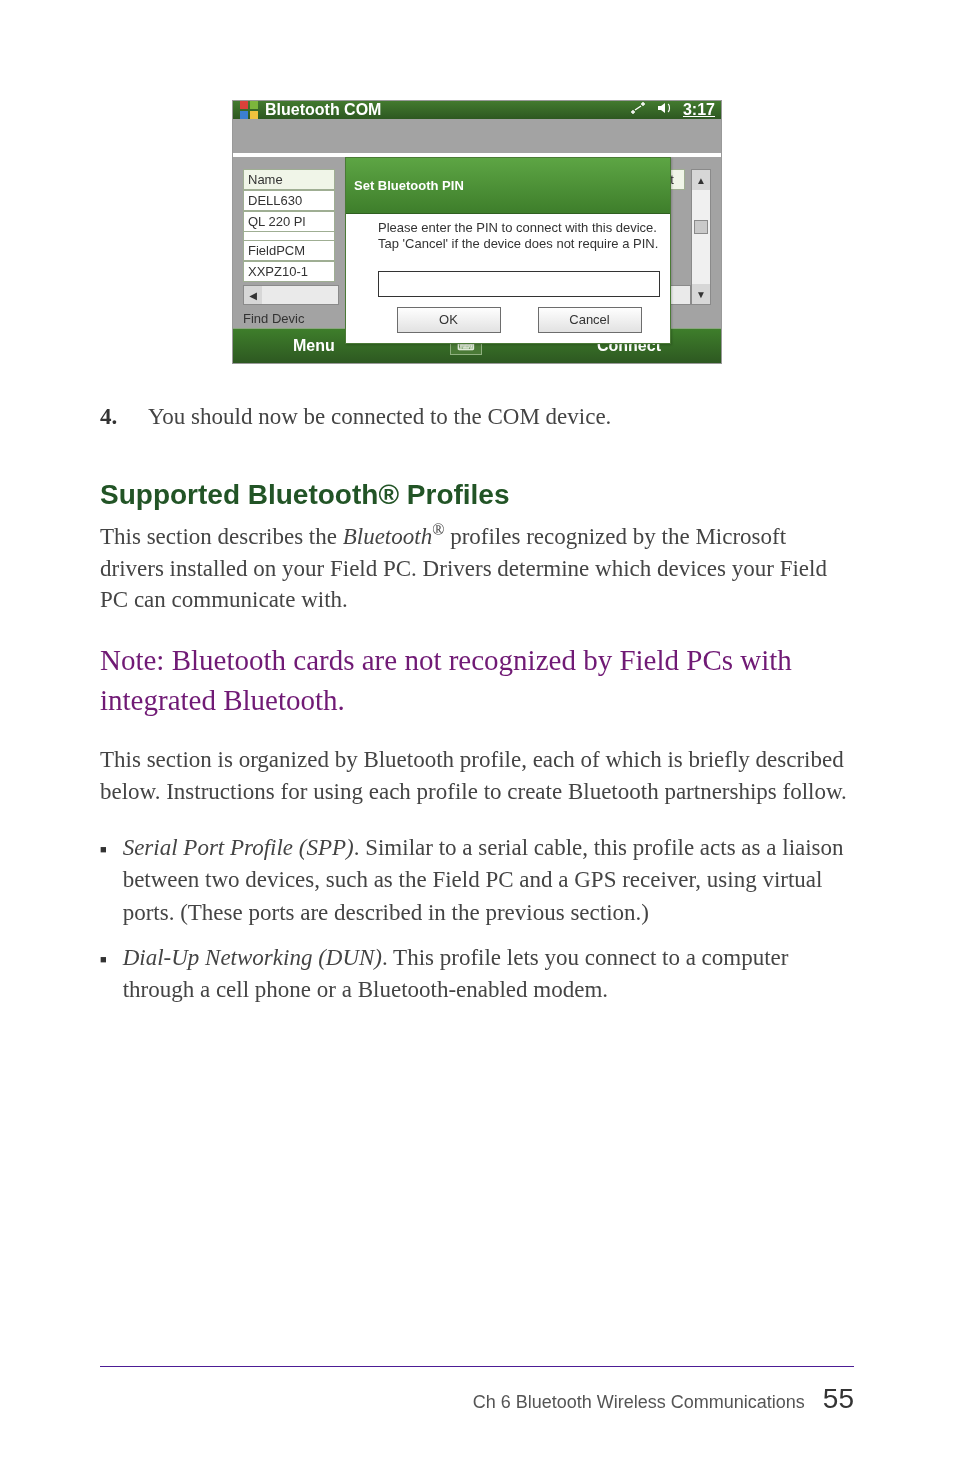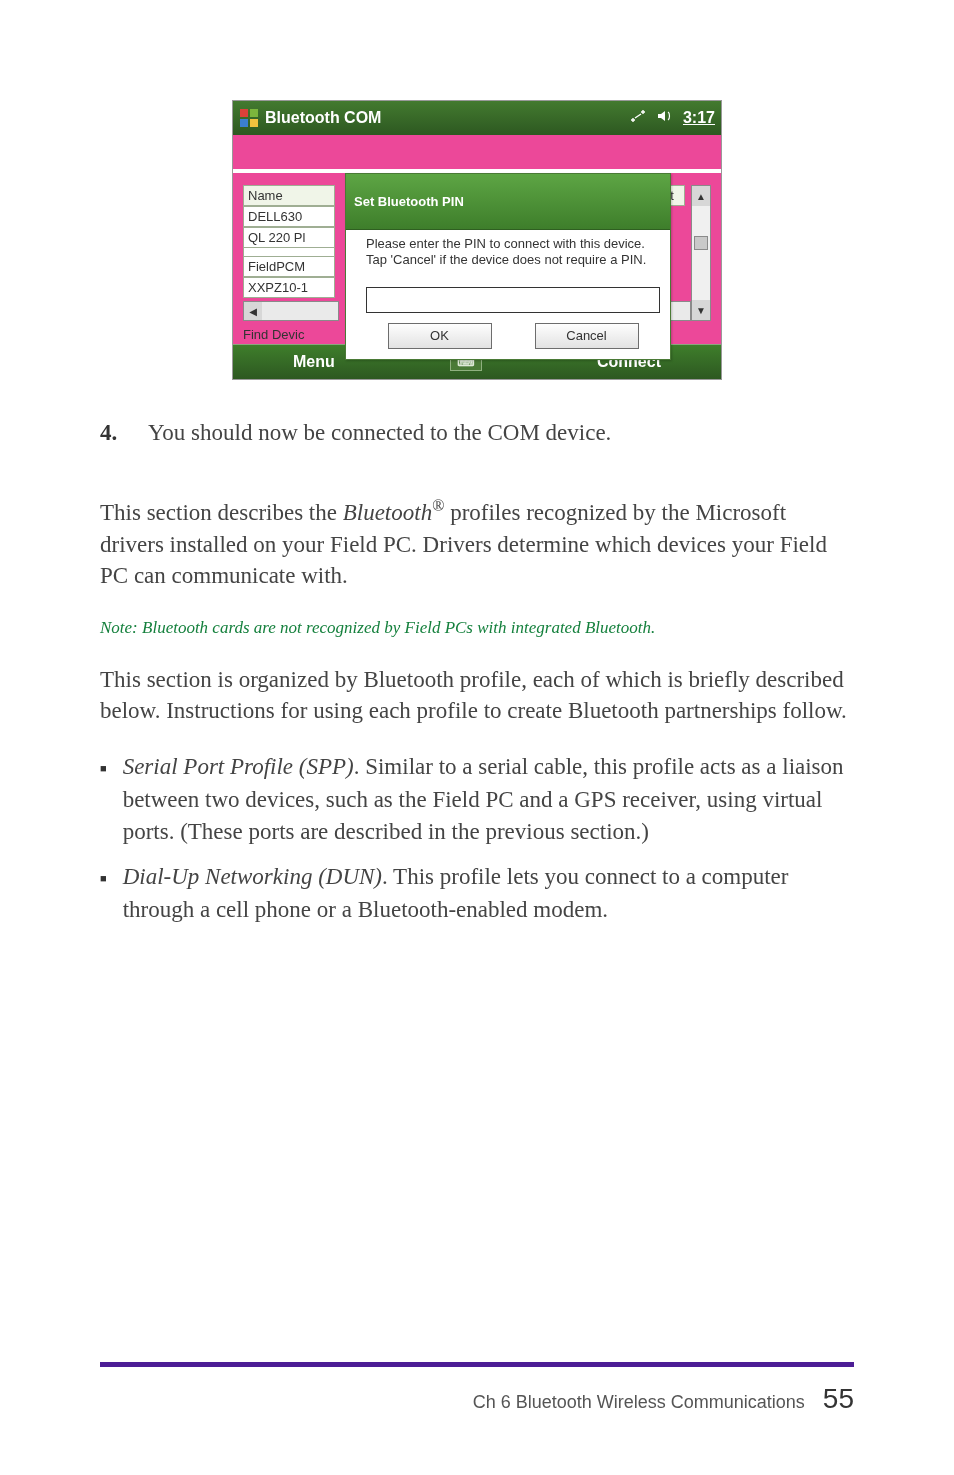--- a/index.html
+++ b/index.html
@@ -1,58 +1,58 @@
 <!DOCTYPE html>
 <html><head>
   <meta charset="utf-8">
   <style>
     * { box-sizing: border-box; margin: 0; padding: 0; }
     html, body { width: 954px; height: 1475px; font-family: Georgia, 'Times New Roman', serif; color: #333; background: #fff; }
     .page { padding: 100px 100px 60px 100px; height: 100%; position: relative; }
     .shot-wrap { display: flex; justify-content: center; margin-bottom: 36px; }
     .shot { width: 490px; border: 1px solid #999; background: #fff; }
-    .titlebar { height: 34px; background: linear-gradient(#437a2f,#2d5821); display: flex; align-items: center; padding: 0 6px; color: #fff; font: bold 16px Tahoma, sans-serif; }
+    .titlebar { height: 18px; background: linear-gradient(#437a2f,#2d5821); display: flex; align-items: center; padding: 0 6px; color: #fff; font: bold 16px Tahoma, sans-serif; }
     .ti-icon { width: 20px; height: 20px; margin-right: 6px; }
     .ti-title { flex: 1; }
     .ti-right { display: flex; align-items: center; gap: 10px; font-weight: bold; text-decoration: underline; }
-    .stage { position: relative; height: 210px; background: #ec4899; border-bottom: 1px solid #8aa77f; }
+    .stage { position: relative; height: 210px; background: #a3a3a3; border-bottom: 1px solid #8aa77f; }
     .stage::before { content: ""; position: absolute; left: 0; right: 0; top: 34px; height: 4px; background: #fff; }
     .namecol { position: absolute; left: 10px; top: 50px; width: 92px; font: 13px Tahoma, sans-serif; color: #333; }
     .hdr { border: 1px solid #9fae93; background: #f0f5e8; padding: 2px 4px; }
     .devcell { border: 1px solid #9fae93; padding: 2px 4px; background: #fff; }
     .hscroll { position: absolute; left: 10px; top: 166px; width: 96px; height: 20px; border: 1px solid #8a8a8a; background: #eaeaea; display: flex; align-items: center; }
     .hscroll .arrow { width: 18px; height: 100%; background: #d7d7d7; display: flex; align-items: center; justify-content: center; font: 10px Tahoma; }
     .find { position: absolute; left: 10px; top: 192px; font: 13px Tahoma, sans-serif; color: #333; }
     .portcol { position: absolute; right: 36px; top: 50px; width: 40px; font: 13px Tahoma, sans-serif; color: #333; }
     .vscroll { position: absolute; right: 10px; top: 50px; width: 20px; height: 136px; border: 1px solid #8a8a8a; background: #eaeaea; display: flex; flex-direction: column; }
     .vscroll .arrow { height: 20px; background: #d7d7d7; display: flex; align-items: center; justify-content: center; font: 10px Tahoma; }
     .vscroll .track { flex: 1; background: #f0f0f0; }
     .hscroll2 { position: absolute; right: 30px; top: 166px; width: 52px; height: 20px; border: 1px solid #8a8a8a; background: #eaeaea; display: flex; align-items: center; justify-content: space-between; }
     .hscroll2 .sep { width: 2px; height: 100%; background: #8a8a8a; }
     .hscroll2 .arrow { flex:1; font:10px Tahoma; text-align:center; color:#333; }
     .dialog { position: absolute; left: 112px; top: 38px; width: 326px; border: 1px solid #4a7a36; background: #fff; font: 13px Tahoma, sans-serif; box-shadow: 1px 1px 2px rgba(0,0,0,0.2); }
     .dlg-title { background: linear-gradient(#5da544,#3e7e2b); color: #fff; font-weight: bold; padding: 20px 8px; border-bottom: 1px solid #2f5f21; }
-    .dlg-body { padding: 6px 10px 10px 20px; }
+    .dlg-body { padding: 6px 10px 10px 20px; margin-left: 12px; }
     .dlg-text { line-height: 1.25; margin-bottom: 18px; color: #333; }
     .pin-input { width: 100%; height: 26px; border: 1px solid #333; margin-bottom: 10px; background: #fff; }
     .dlg-btns { display: flex; justify-content: space-around; }
     .dlg-btn { width: 104px; height: 26px; border: 1px solid #6d6d6d; background: linear-gradient(#fefefe,#e2e2e2); font: 13px Tahoma, sans-serif; display: flex; align-items: center; justify-content: center; }
     .menubar { height: 34px; background: linear-gradient(#3e7e2b,#2d5821); display: flex; align-items: center; justify-content: space-between; padding: 0 60px; color: #fff; font: bold 16px Tahoma, sans-serif; }
     .kbd { font-size: 12px; color: #dfe9d8; border: 1px solid #8fb07f; padding: 1px 6px; background: #4a7a36; }
     .num-list { margin-bottom: 46px; }
     .num-item { display: flex; gap: 22px; font-size: 23px; color: #444; line-height: 1.45; }
     .num-item .n { font-weight: bold; width: 26px; color: #333; }
     h2 { font: bold 28px Tahoma, Arial, sans-serif; color: #225426; margin-bottom: 8px; }
     .body-p { font-size: 23px; color: #444; line-height: 1.38; margin-bottom: 24px; }
-    .note { font-size: 17px; font-style: italic; color: #15803d; line-height: 1.38; margin-bottom: 24px; }
+    .note { font-size: 29px; color: #701a75; line-height: 1.38; margin-bottom: 24px; }
     .bullets { list-style: none; margin-left: 0; }
     .bullets li { font-size: 23px; color: #444; line-height: 1.42; margin-bottom: 12px; display: flex; gap: 16px; }
     .bullets li::before { content: "■"; font-size: 11px; color: #333; margin-top: 10px; }
     em.term { font-style: italic; }
-    .footer { position: absolute; left: 100px; right: 100px; bottom: 60px; border-top: 5px solid #4c1d95; padding-top: 16px; display: flex; justify-content: flex-end; align-items: baseline; gap: 18px; font-family: Tahoma, Arial, sans-serif; color: #555; }
+    .footer { position: absolute; left: 100px; right: 100px; bottom: 60px; border-top: 1px solid #4c1d95; padding-top: 16px; display: flex; justify-content: flex-end; align-items: baseline; gap: 18px; font-family: Tahoma, Arial, sans-serif; color: #555; }
     .footer .chap { font-size: 18px; }
     .footer .pn { font-size: 28px; font-weight: normal; color: #333; }
     .reg { font-size: 0.7em; vertical-align: super; }
   </style>
 </head>
 <body>
 
 <div class="page">
 
   <div class="shot-wrap">
@@ -135,20 +135,21 @@
     </div>
   </div>
 
   <div class="num-list">
     <div class="num-item">
       <span class="n">4.</span>
       <span>You should now be connected to the COM device.</span>
     </div>
   </div>
 
+  <h2>Supported Bluetooth® Profiles</h2>
 
   <p class="body-p">
     <span>This section describes the </span><em class="term"><span>Bluetooth</span></em><span class="reg">®</span><span> profiles recognized by the Microsoft drivers installed on your Field PC. Drivers determine which devices your Field PC can communicate with.</span>
   </p>
 
   <p class="note">Note: Bluetooth cards are not recognized by Field PCs with integrated Bluetooth.</p>
 
   <p class="body-p">This section is organized by Bluetooth profile, each of which is briefly described below. Instructions for using each profile to create Bluetooth partnerships follow.</p>
 
   <ul class="bullets">

